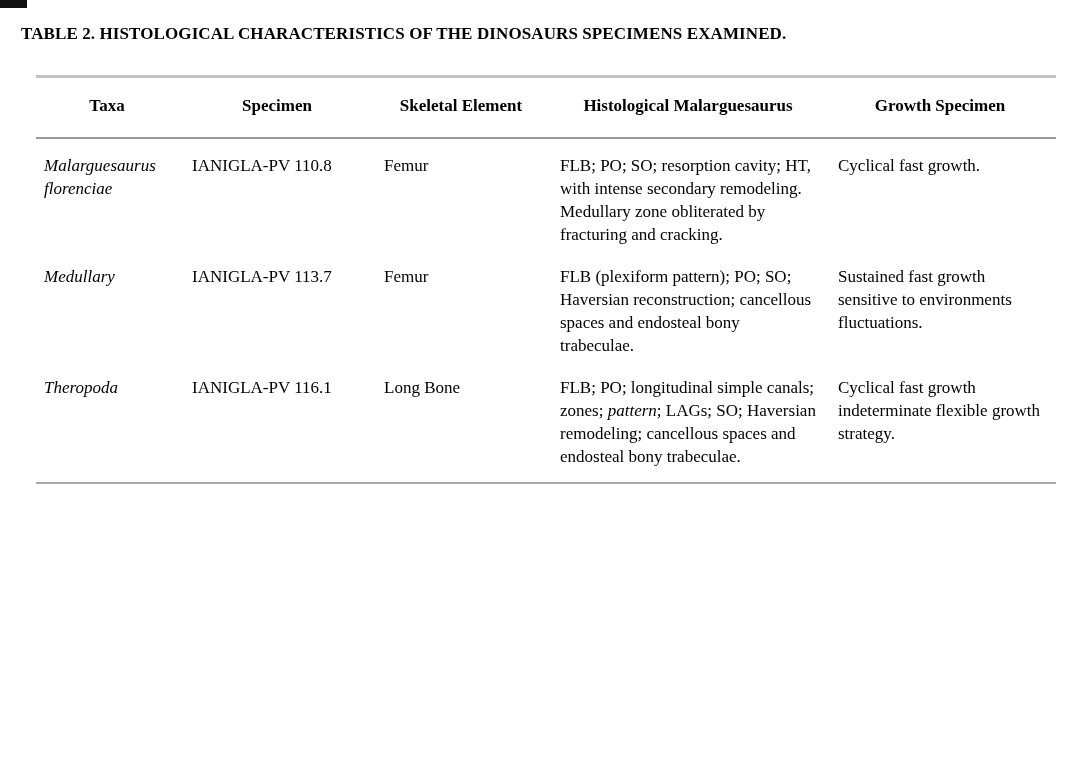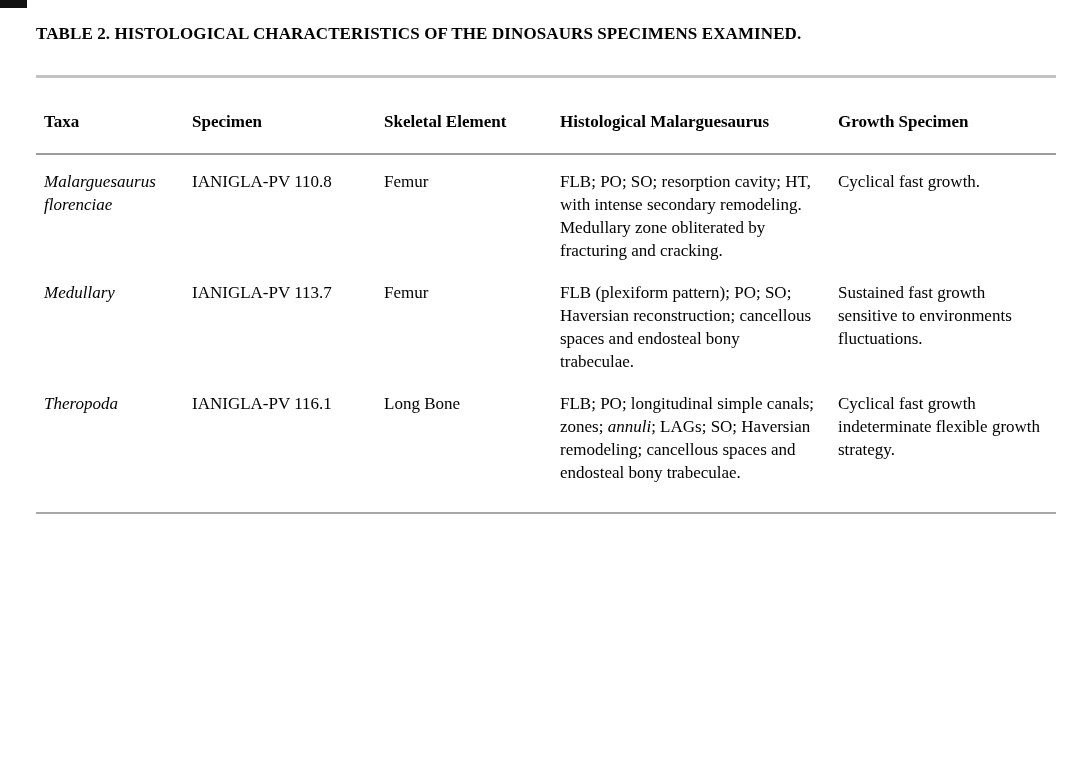--- a/index.html
+++ b/index.html
@@ -18,21 +18,21 @@
   .corner-mark {
     position: absolute;
     left: 0;
     top: 0;
     width: 27px;
     height: 8px;
     background: #111111;
   }
   .table-title {
     position: absolute;
-    left: 36px;
+    left: 21px;
     top: 24px;
     font-size: 17px;
     font-weight: bold;
     letter-spacing: 0.1px;
     white-space: nowrap;
   }
   .table-wrap {
     position: absolute;
     left: 36px;
     top: 75px;
@@ -41,36 +41,36 @@
   table.data-table {
     border-collapse: collapse;
     table-layout: fixed;
     width: 1020px;
     font-size: 17px;
     line-height: 23px;
     border-top: 3px solid #c2c2c2;
     border-bottom: 2px solid #a8a8a8;
   }
   table.data-table th {
-    text-align: left;
+    text-align: center;
     font-weight: bold;
     font-size: 17px;
     vertical-align: bottom;
-    padding: 32px 14px 20px 8px;
+    padding: 16px 14px 20px 8px;
     border-bottom: 2px solid #9c9c9c;
   }
   table.data-table td {
     vertical-align: top;
     padding: 19px 14px 0 8px;
   }
   table.data-table tbody tr:first-child td {
     padding-top: 15px;
   }
   table.data-table tbody tr:last-child td {
-    padding-bottom: 28px;
+    padding-bottom: 14px;
   }
   td.taxa-cell {
     font-style: italic;
     padding-right: 6px;
     margin-left: 24px;
   }
   .it {
     font-style: italic;
   }
 </style>
@@ -111,18 +111,18 @@
           <td class="taxa-cell">Medullary</td>
           <td>IANIGLA-PV 113.7</td>
           <td>Femur</td>
           <td><span>FLB (plexiform pattern); PO; SO; Haversian reconstruction; cancellous spaces and endosteal bony trabeculae.</span></td>
           <td>Sustained fast growth sensitive to environments fluctuations.</td>
         </tr>
         <tr>
           <td class="taxa-cell">Theropoda</td>
           <td>IANIGLA-PV 116.1</td>
           <td>Long Bone</td>
-          <td><span>FLB; PO; longitudinal simple canals; zones; </span><span class="it">annuli</span><span>; LAGs; SO; Haversian remodeling; cancellous spaces and endosteal bony trabeculae.</span></td>
+          <td><span>FLB; PO; longitudinal simple canals; zones; </span><span class="it">pattern</span><span>; LAGs; SO; Haversian remodeling; cancellous spaces and endosteal bony trabeculae.</span></td>
           <td>Cyclical fast growth indeterminate flexible growth strategy.</td>
         </tr>
       </tbody>
   </table>
 </div>
 
 </body></html>

